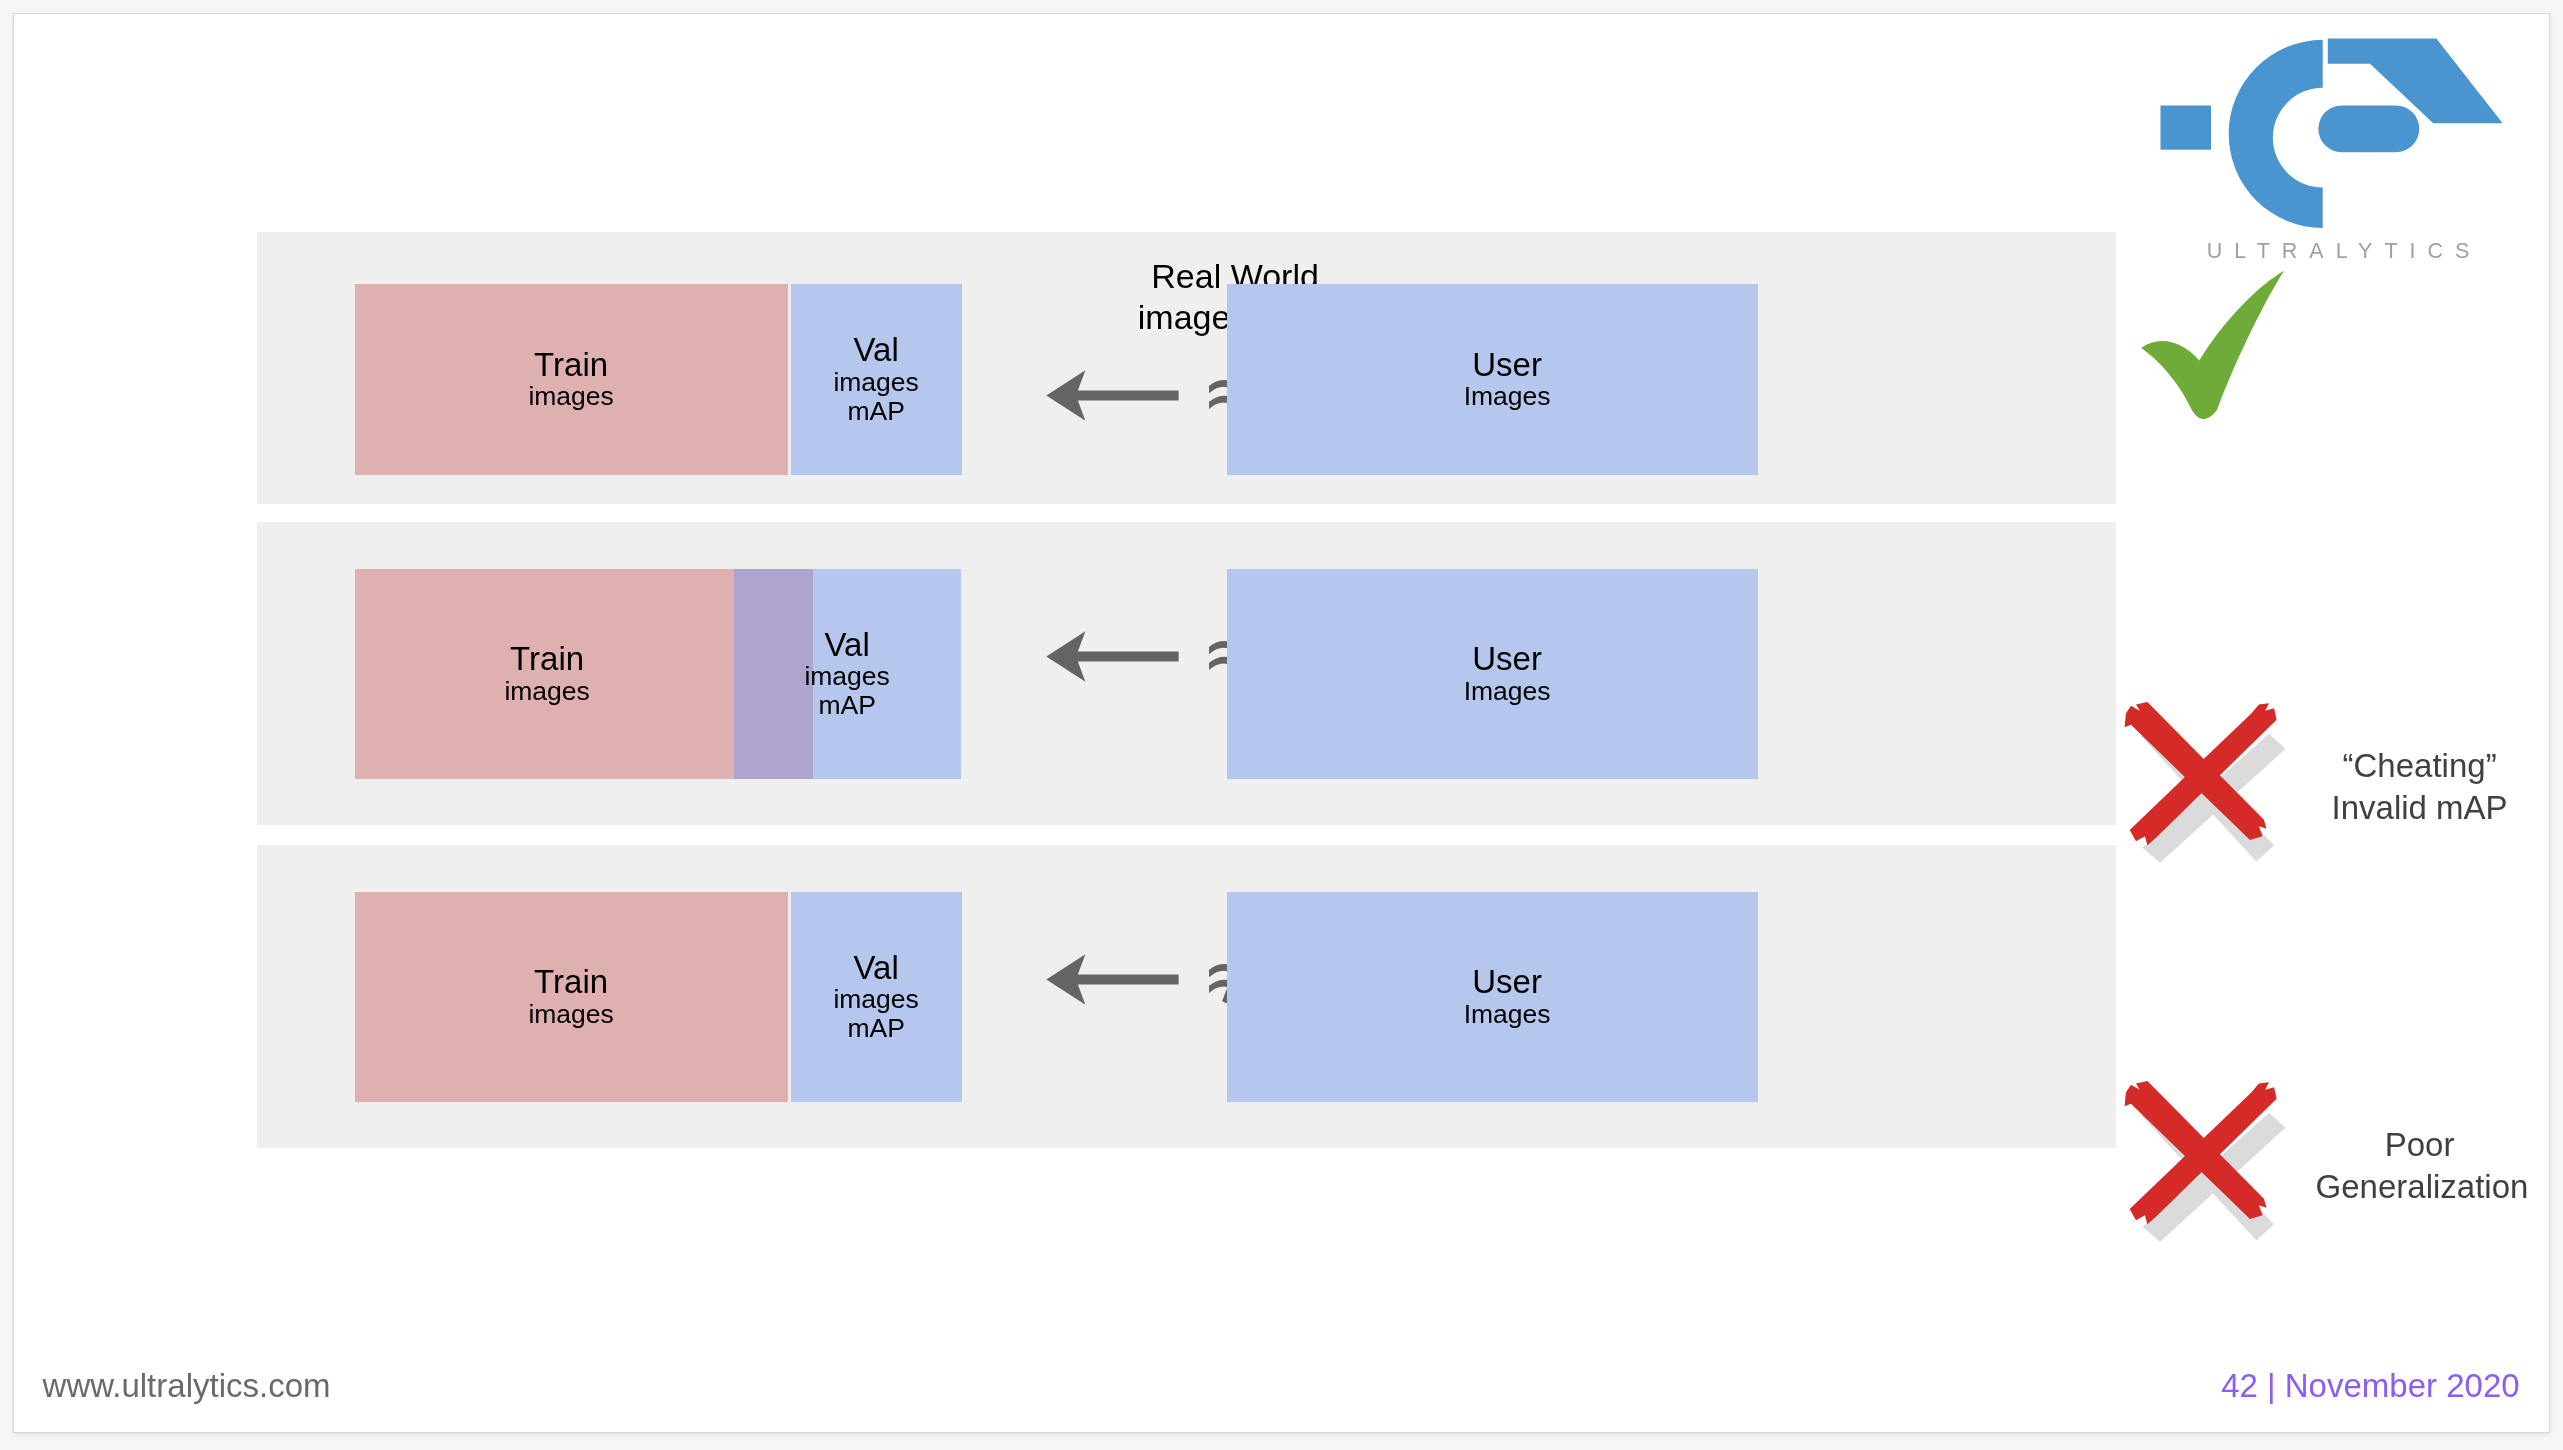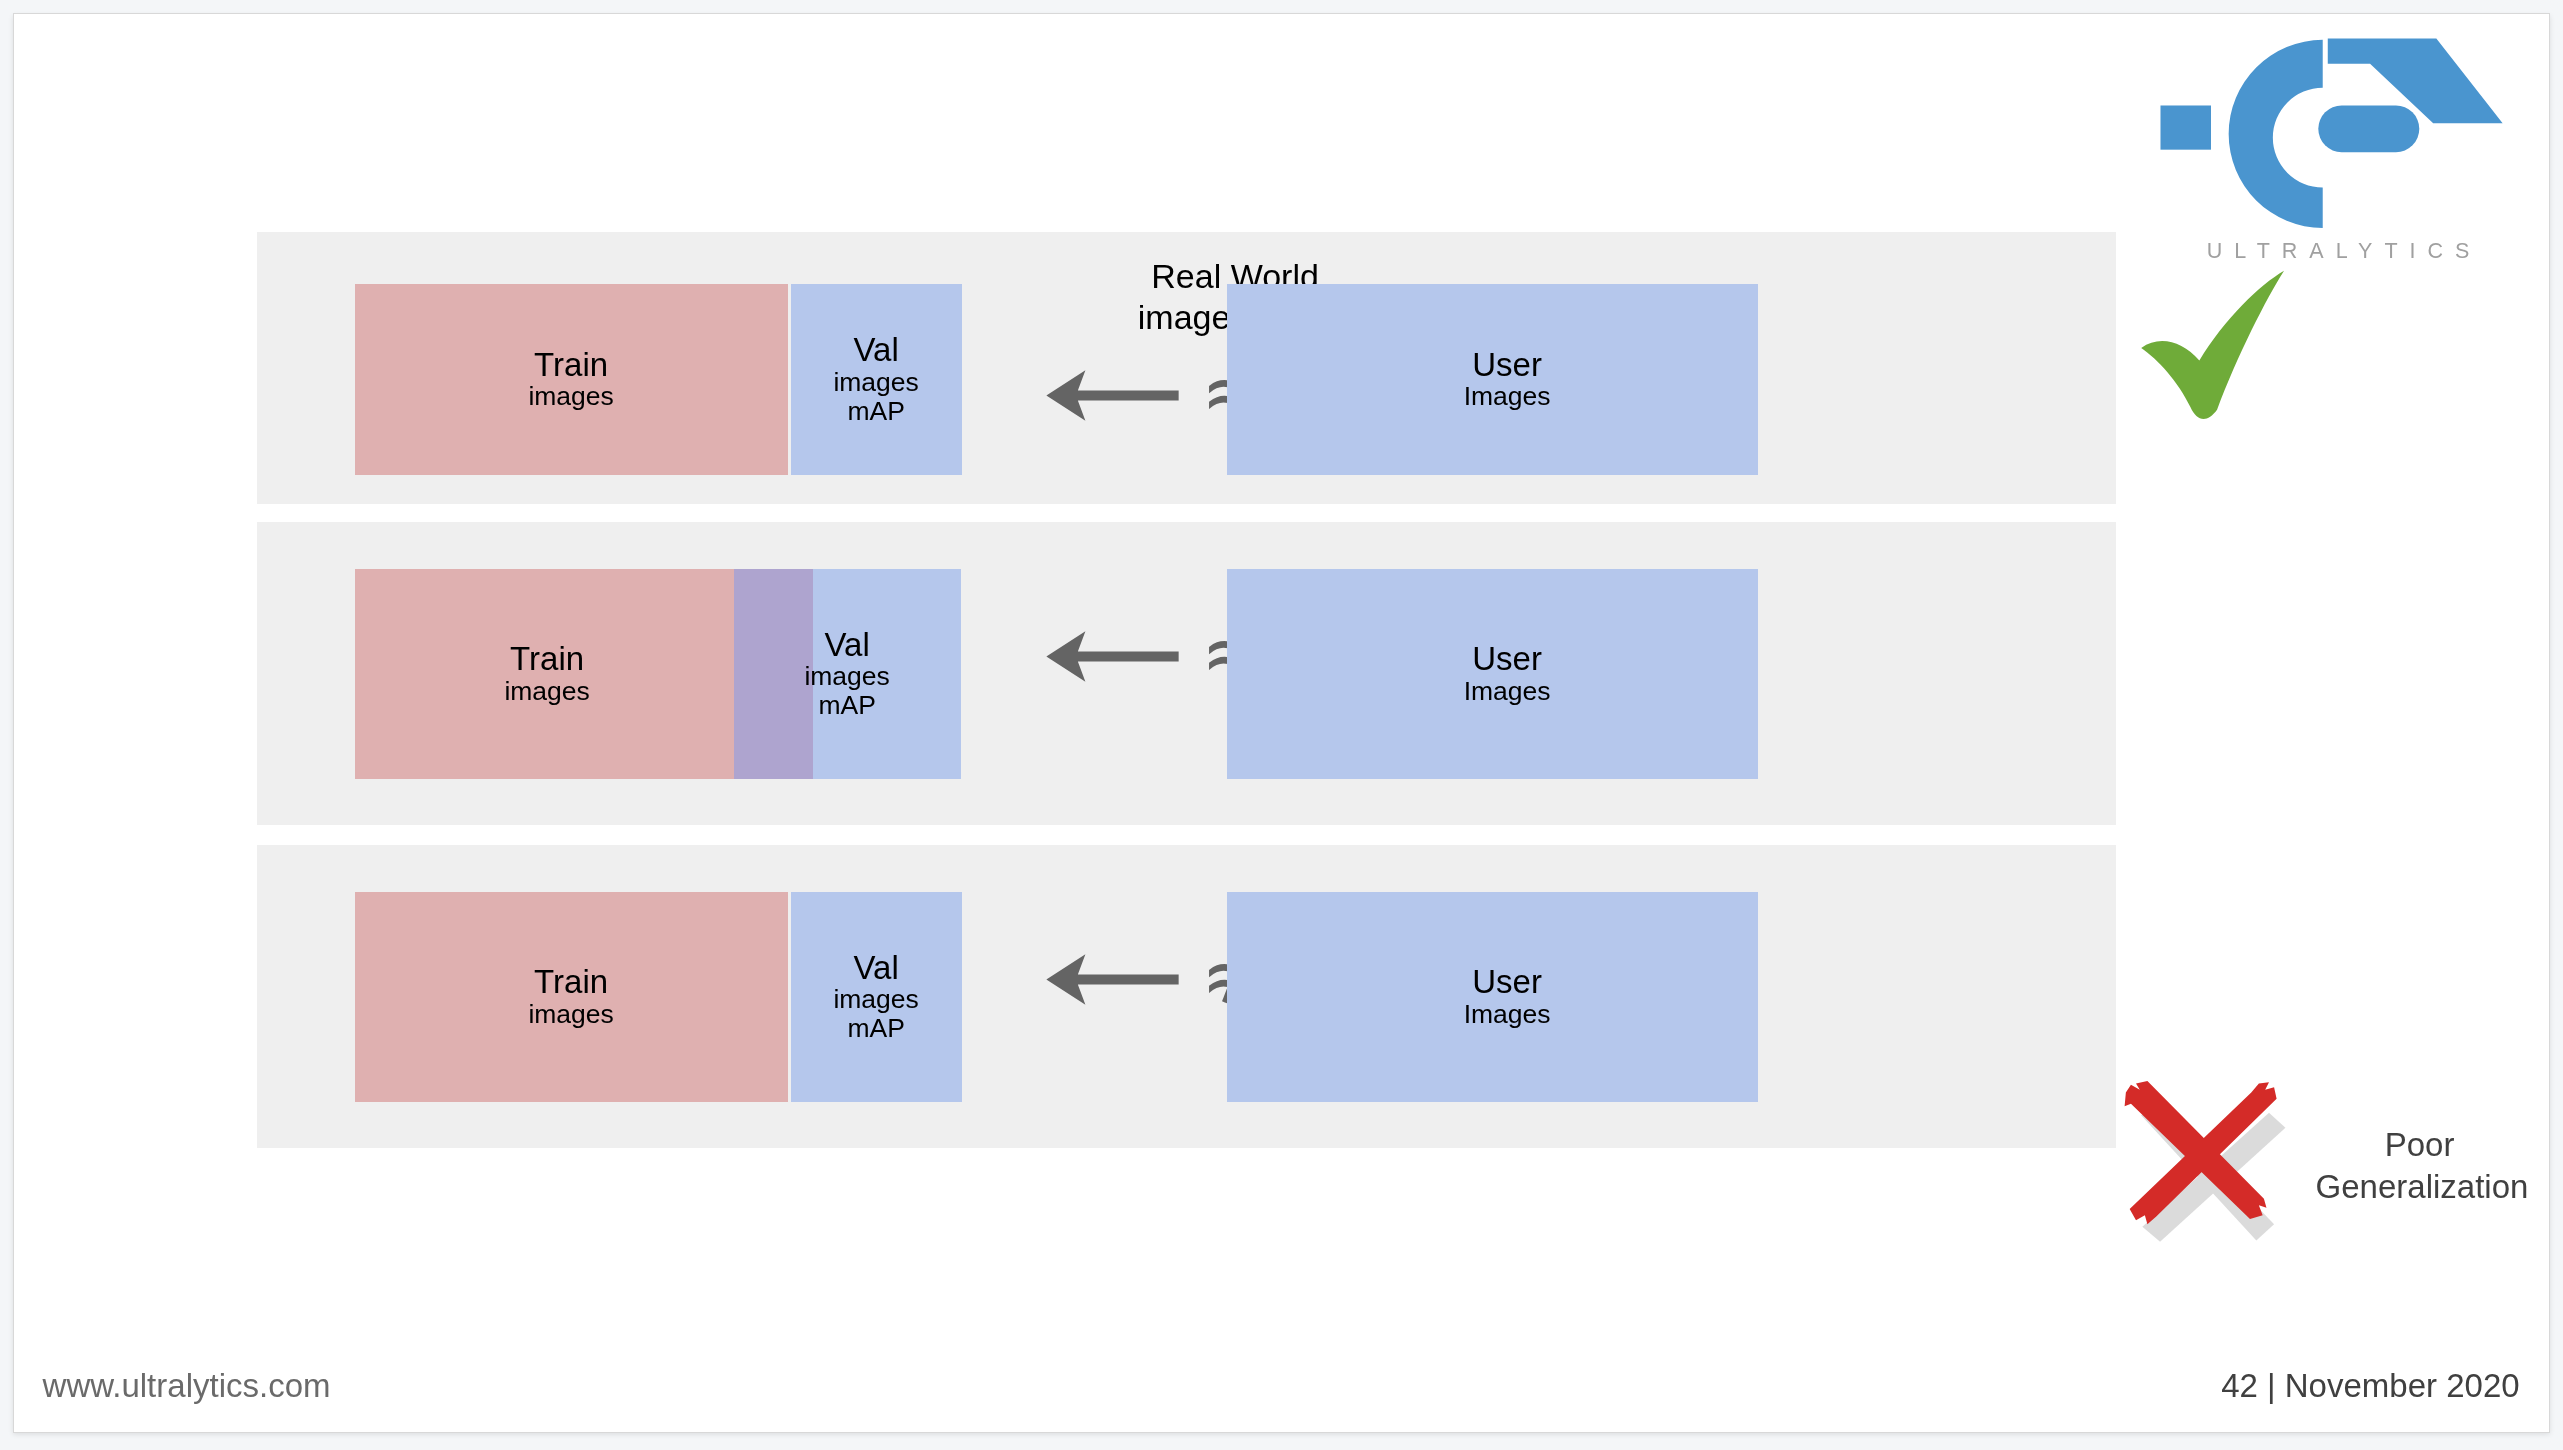--- a/index.html
+++ b/index.html
@@ -183,21 +183,21 @@
     left: 29px;
     bottom: 26.5px;
     font-size: 33px;
     color: #6a6a6a;
   }
   .footer-right {
     position: absolute;
     right: 29px;
     bottom: 26.5px;
     font-size: 33px;
-    color: #404040;
+    color: #8b5cf6;
     white-space: nowrap;
   }
 </style>
 </head>
 <body>
 
 <div class="slide">
 
 
   <div class="logo-wrap">
@@ -279,20 +279,34 @@
         </svg>
       </div>
     </div>
 
     <div class="box user-box" id="r2-user">
       <span class="big">User</span>
       <span class="small">Images</span>
     </div>
   </div>
 
+  <div class="verdict" id="v2">
+    <svg width="171" height="171" viewBox="0 0 270 270">
+      <g transform="translate(22,30)" fill="#cfcfcf" opacity="0.75">
+        <path d="M16 24 L46 8 L226 196 L198 222 Z"></path>
+        <path d="M218 20 L244 44 L46 224 L18 200 Z"></path>
+      </g>
+      <g fill="#d42b28">
+        <path d="M14 18 L22 6 L36 14 L30 4 L48 0 L232 186 L236 200 L224 196 L230 212 L210 218 L22 36 L12 40 Z"></path>
+        <path d="M224 4 L240 2 L234 14 L248 10 L252 28 L62 214 L48 226 L44 212 L30 220 L20 202 L212 18 Z"></path>
+      </g>
+    </svg>
+    <div class="verdict-text">“Cheating”
+Invalid mAP</div>
+  </div>
 
   <div class="panel" id="row3">
 
     <div class="box train-box" id="r3-train">
       <span class="big">Train</span>
       <span class="small">images</span>
     </div>
 
     <div class="box val-box" id="r3-val">
       <span class="big">Val</span>

